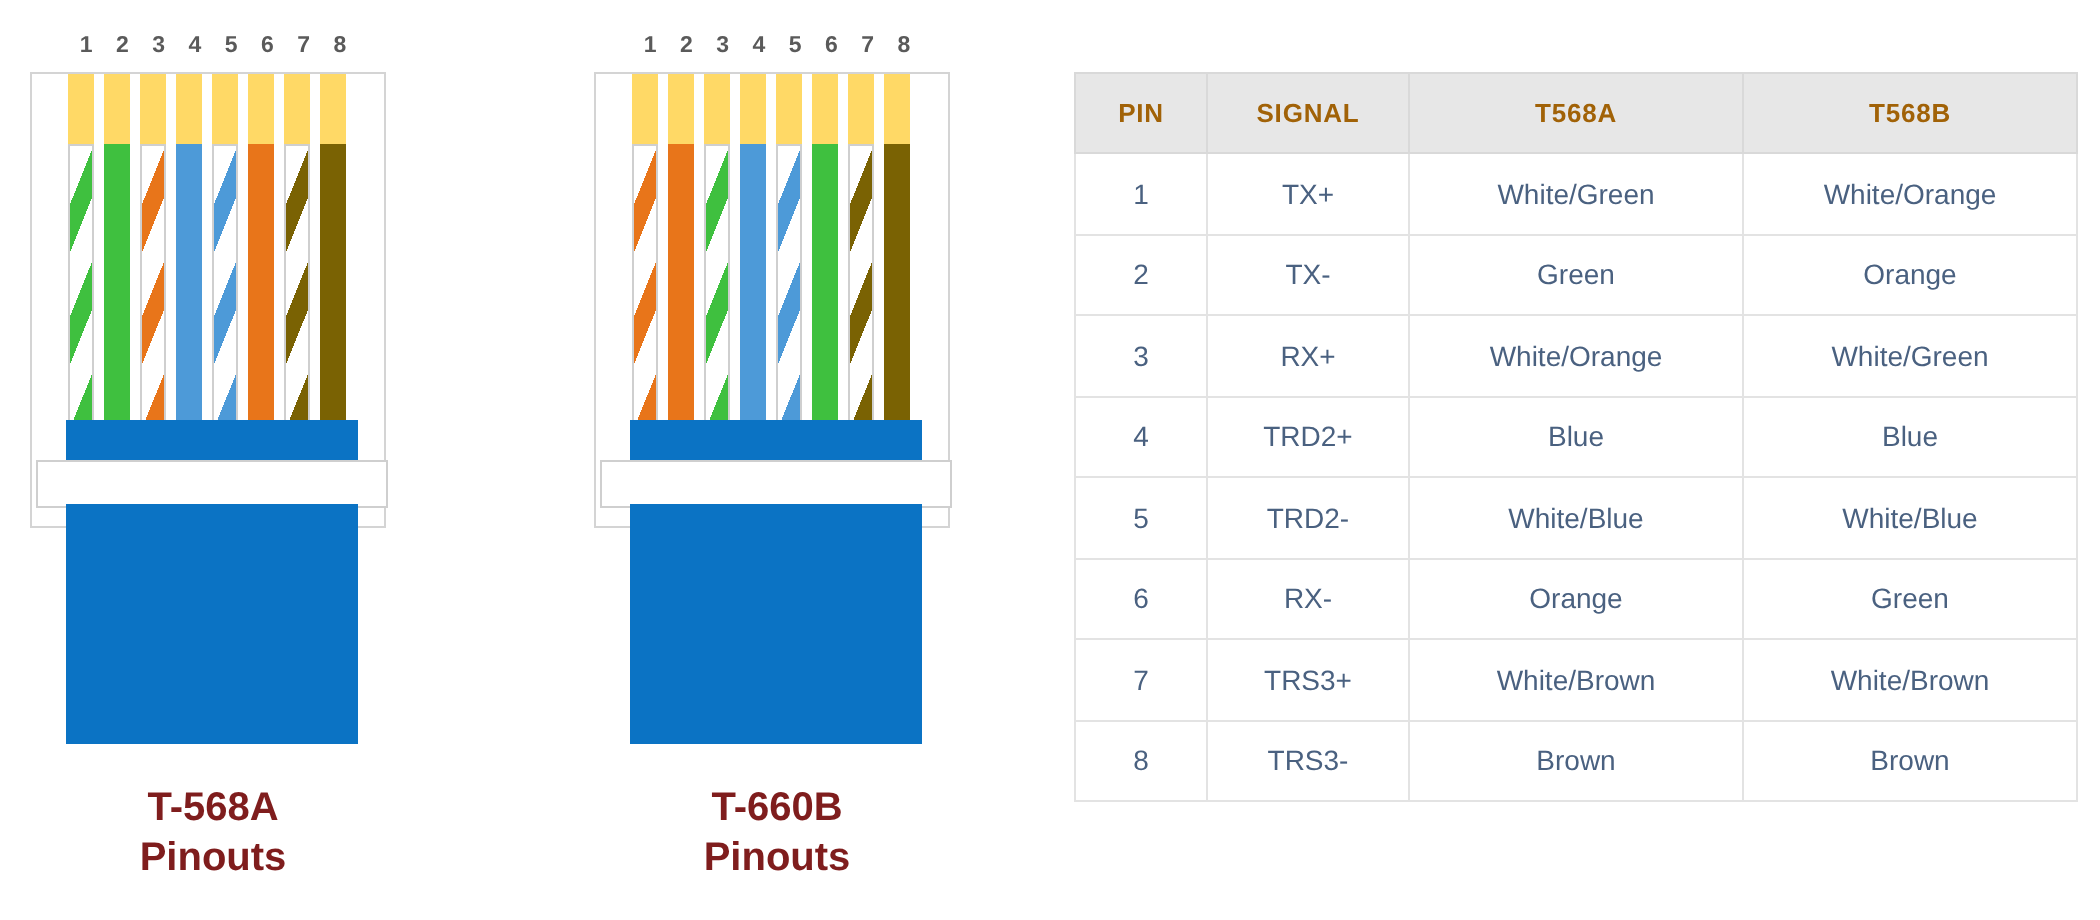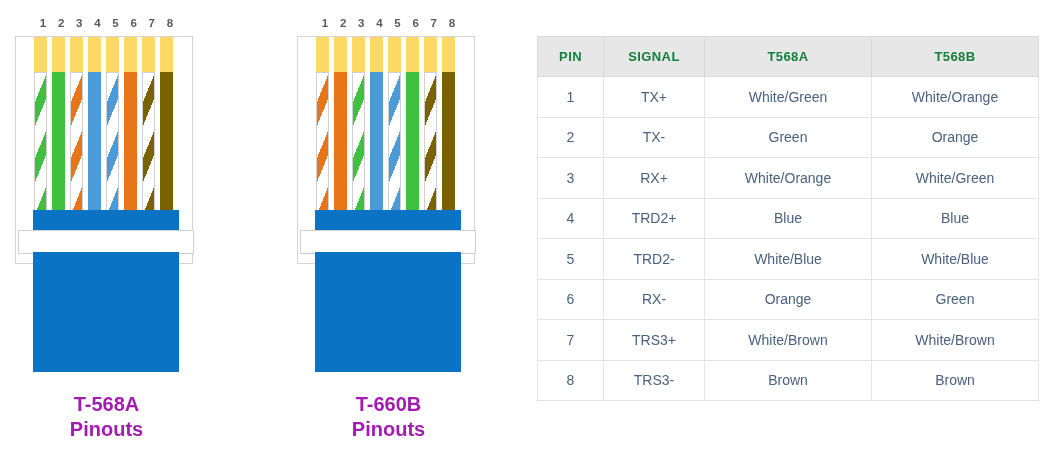--- a/index.html
+++ b/index.html
@@ -65,34 +65,34 @@
     position:absolute;left:18px;top:230px;width:176px;height:24px;
     background:#ffffff;border:1.5px solid #cfcfcf;box-sizing:border-box;
   }
   .body-main{
     position:absolute;left:33px;top:252px;width:146px;height:120px;
     background:#0b73c4;
   }
 
   .caption{
     position:absolute;left:0;top:392px;width:213px;text-align:center;
-    font-size:20px;font-weight:bold;color:#a21caf;line-height:25px;
+    font-size:20px;font-weight:bold;color:#7f1d1d;line-height:25px;
   }
   .caption .l2{display:block;}
 
   
   .pin-table{
     position:absolute;left:537px;top:36px;
     border-collapse:collapse;
     table-layout:fixed;
     width:501px;
   }
   .pin-table th{
     background:#e7e7e7;
-    color:#15803d;
+    color:#a16207;
     font-size:13px;font-weight:bold;
     letter-spacing:0.4px;
     height:37px;
     border:1px solid #d9d9d9;
     text-align:center;
     vertical-align:middle;
   }
   .pin-table td{
     background:#ffffff;
     color:#4a6180;

